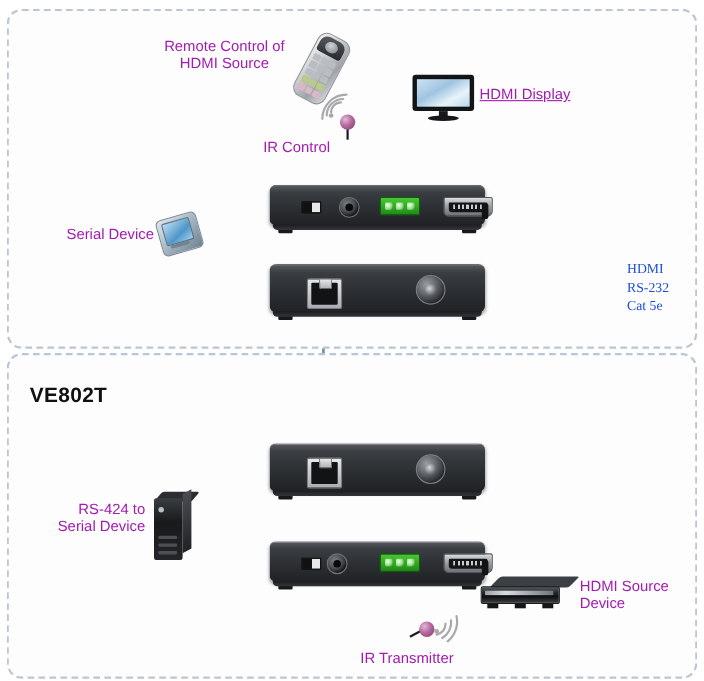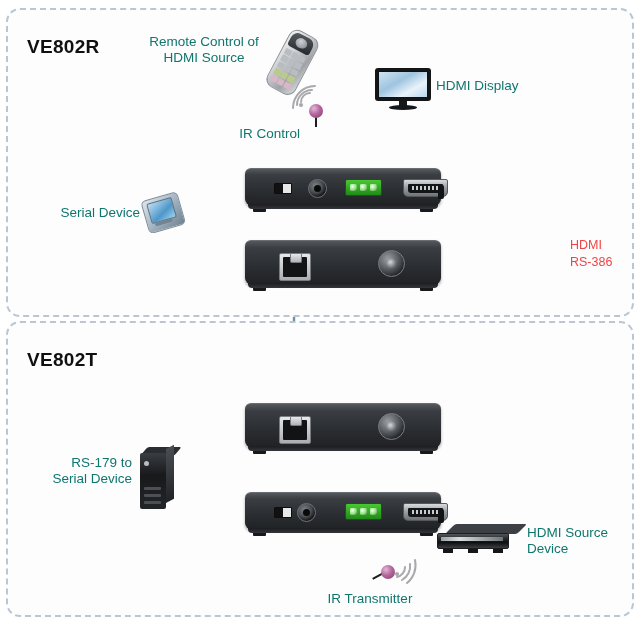--- a/index.html
+++ b/index.html
@@ -29,21 +29,21 @@
     color:#101010;
     letter-spacing:.3px;
     white-space:nowrap;
   }
   #title-receiver{left:27px;top:36px;}
   #title-transmitter{left:27px;top:349px;}
 
   .lbl{
     position:absolute;
     font-size:13.5px;
-    color:#0f766e;
+    color:#a21caf;
     line-height:16px;
     white-space:pre-line;
     letter-spacing:0px;
   }
   .lbl.center{text-align:center;}
   .lbl.right{text-align:right;}
 
   
   .unit{
     position:absolute;
@@ -231,22 +231,22 @@
   .rc-keys i.g{background:#b9c98f;}
   .rc-keys i.p{background:#d9b7c8;}
 
   .waves{position:absolute;}
   .waves svg{display:block;}
 
   .legend{position:absolute;left:519px;top:228px;width:110px;}
   .legend-row{display:flex;align-items:center;height:17px;}
   .legend-swatch{width:44px;height:0;margin-right:7px;flex:0 0 44px;}
   .legend-text{
-    font-family:Liberation Sans, sans-serif;
-    font-size:12.5px;color:#ef4444;white-space:nowrap;margin-top:16px;
+    font-family:Liberation Serif, serif;
+    font-size:12.5px;color:#1d4ed8;white-space:nowrap;margin-top:16px;
   }
 </style>
 </head>
 <body>
 
 <div id="stage">
 
   <svg class="svg-layer" viewBox="0 0 640 619" xmlns="http://www.w3.org/2000/svg">
 
     <path d="M403,109 L403,178" fill="none" stroke="#b5b06a" stroke-width="2.4"></path>
@@ -264,21 +264,20 @@
     <path d="M186,460 L245,460" fill="none" stroke="#111315" stroke-width="3"></path>
 
     <path d="M305,528 L305,578 L378,578" fill="none" stroke="#c4869f" stroke-width="2" stroke-dasharray="3,3.4"></path>
 
     <path d="M401,528 L401,540 L437,540" fill="none" stroke="#b5b06a" stroke-width="2.4"></path>
   </svg>
 
   <div class="panel" id="panel-receiver"></div>
   <div class="panel" id="panel-transmitter"></div>
 
-  <div class="panel-title" id="title-receiver">VE802R</div>
   <div class="panel-title" id="title-transmitter">VE802T</div>
 
   <div class="unit" style="left:245px;top:168px;width:196px;height:36px;">
     <span class="foot l"></span>
     <span class="foot r"></span>
     <span class="p-switch" style="left:29px;top:14px;"></span>
     <span class="p-jack" style="left:63px;top:10px;"></span>
     <span class="p-terminal" style="left:100px;top:10px;">
       <i></i>
         <i></i>
@@ -314,21 +313,21 @@
     </span>
     <span class="p-hdmi" style="left:158px;top:10px;"></span>
     <span class="side-tab" style="left:193px;top:16px;"></span>
   </div>
 
   <div id="display">
     <span class="mon-screen"></span>
     <span class="mon-neck"></span>
     <span class="mon-base"></span>
   </div>
-  <div class="lbl" style="left:436px;top:78px;">HDMI Display</div>
+  <div class="lbl" style="left:436px;top:78px;text-decoration:underline;">HDMI Display</div>
 
   <div id="remote">
     <span class="rc-body"></span>
     <span class="rc-top"></span>
     <span class="rc-dial"></span>
     <span class="rc-keys">
       <i></i>
         <i></i>
         <i></i>
       <i></i>
@@ -373,21 +372,21 @@
 
   <div id="tower">
     <span class="tower-top"></span>
     <span class="tower-side"></span>
     <span class="tower-front"></span>
     <span class="tower-led"></span>
     <span class="tower-bay" style="top:40px;"></span>
     <span class="tower-bay" style="top:47px;"></span>
     <span class="tower-bay" style="top:54px;"></span>
   </div>
-  <div class="lbl right" style="left:10px;top:455px;width:122px;">RS-179 to
+  <div class="lbl right" style="left:10px;top:455px;width:122px;">RS-424 to
 Serial Device</div>
 
   <span class="ir-stem" style="left:372px;top:575px;width:12px;height:2px;transform:rotate(-28deg);"></span>
   <span class="ir-bulb" style="left:381px;top:565px;"></span>
   <div class="waves" style="left:393px;top:551px;width:34px;height:34px;">
     <svg width="34" height="34" viewBox="0 0 34 34" xmlns="http://www.w3.org/2000/svg">
       <g fill="none" stroke="#a9a9ad" stroke-width="2" stroke-linecap="round">
         <path d="M4,26 A10,10 0 0 0 12,16"></path>
         <path d="M9,29 A16,16 0 0 0 17,13"></path>
         <path d="M14,32 A23,23 0 0 0 22,9"></path>
@@ -412,17 +411,23 @@
     <div class="legend-row">
       <svg class="legend-swatch" width="44" height="10" viewBox="0 0 44 10">
         <line x1="0" y1="5" x2="44" y2="5" stroke="#b5b06a" stroke-width="2.4"></line>
       </svg>
       <span class="legend-text">HDMI</span>
     </div>
     <div class="legend-row">
       <svg class="legend-swatch" width="44" height="10" viewBox="0 0 44 10">
         <line x1="0" y1="5" x2="44" y2="5" stroke="#2f3337" stroke-width="2.4"></line>
       </svg>
-      <span class="legend-text">RS-386</span>
+      <span class="legend-text">RS-232</span>
     </div>
+    <div class="legend-row">
+      <svg class="legend-swatch" width="44" height="10" viewBox="0 0 44 10">
+        <line x1="0" y1="5" x2="44" y2="5" stroke="#6e90a6" stroke-width="2.4"></line>
+      </svg>
+      <span class="legend-text">Cat 5e</span>
+    </div>
   </div>
 
 </div>
 
 </body></html>

